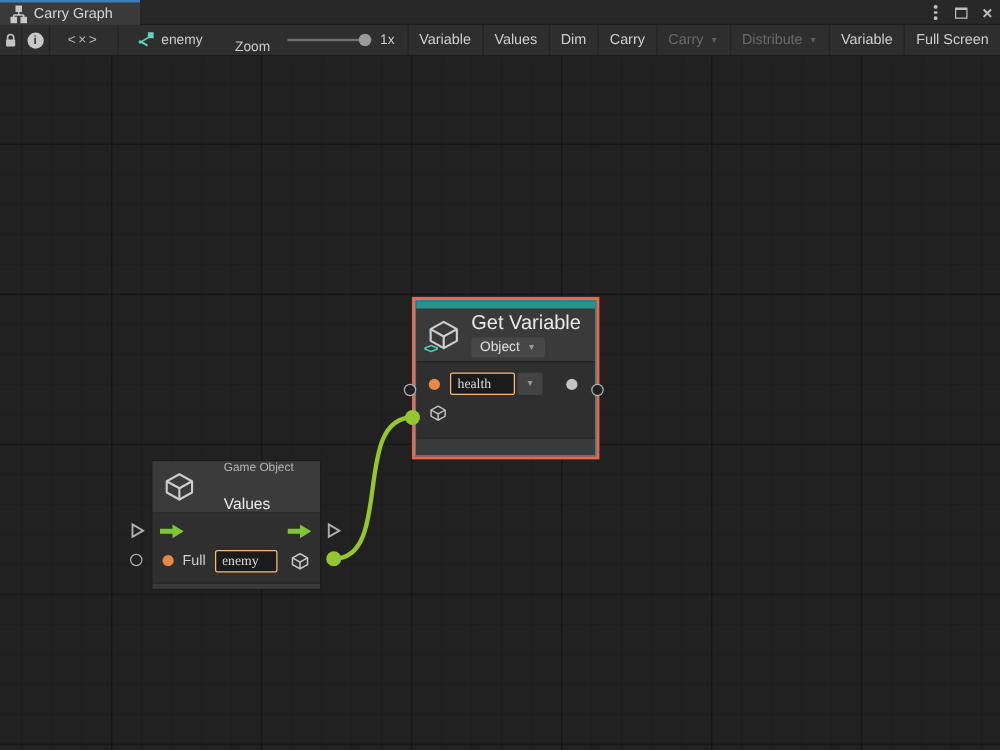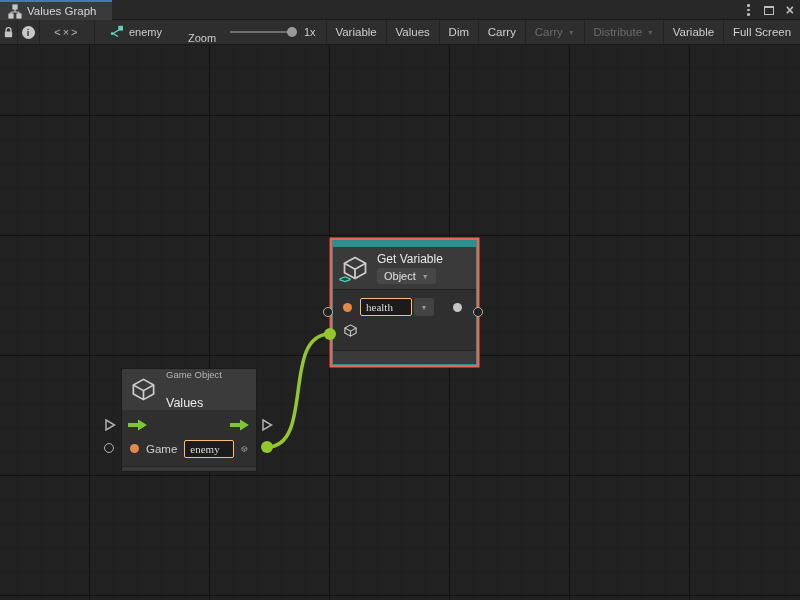--- a/index.html
+++ b/index.html
@@ -50,37 +50,37 @@
   .section-hr { height:1px; background:#212121; }
   .node-footer { background:#3a3a3a; }
 
   
   .node-getvar { left:332px; top:195px; width:145px; height:125px; border:1px solid var(--node_teal); box-shadow:0 0 0 2.5px var(--selection_red); display:flex; flex-direction:column; }
   .gv-strip { height:6px; background:var(--node_teal); }
   .gv-header { height:42px; background:#3a3a3a; display:flex; align-items:center; padding:0 8px; gap:8px; }
   .gv-icon { position:relative; width:28px; height:28px; flex:none; }
   .gv-icon .angle { position:absolute; left:-2px; bottom:-3px; color:#3fe0c0; font-weight:bold; font-size:11px; letter-spacing:-1px; background:transparent; }
   .gv-texts { display:flex; flex-direction:column; align-items:flex-start; gap:2px; }
-  .gv-title { color:#eaeaea; font-size:12px; }
+  .gv-title { color:#eaeaea; font-size:16px; }
   .dropdown { display:inline-flex; align-items:center; gap:6px; background:#474747; border-radius:3px; padding:2px 7px; color:#e0e0e0; font-size:11px; }
   .gv-body { flex:1; background:#2f2f2f; display:flex; flex-direction:column; padding:5px 0 2px 0; }
   .gv-row1 { display:flex; align-items:center; height:24px; padding:0 10px; }
   .gv-row2 { display:flex; align-items:center; height:22px; padding:0 10px; }
   .port-dot { width:9px; height:9px; border-radius:50%; flex:none; }
   .dot-orange { background:var(--port_orange); }
   .dot-gray { background:var(--port_gray); margin-left:auto; margin-right:4px; }
   .field { background:#1b1b1b; border:1px solid #fdba74; border-radius:2px; color:#dcdcdc; font-size:11px; height:18px; padding:0 5px; font-family:Liberation Serif, serif; }
   .gv-field { width:52px; margin-left:8px; }
   .drop-btn { width:20px; height:18px; background:#434343; border-radius:2px; margin-left:2px; display:flex; align-items:center; justify-content:center; }
   .gv-footer { height:14px; margin-top:1px; border-top:1px solid #232323; background:#3a3a3a; }
 
   
   .node-create { left:121px; top:323px; width:136px; height:104px; border:1px solid #1b1b1b; display:flex; flex-direction:column; }
   .go-header { height:42px; background:#3b3b3b; display:flex; align-items:center; padding:0 8px; gap:9px; }
-  .go-texts { display:flex; flex-direction:column; gap:16px; }
+  .go-texts { display:flex; flex-direction:column; gap:16px;margin-left:13px; }
   .go-category { color:#b5b5b5; font-size:9.5px; }
   .go-title { color:#eaeaea; font-size:12.5px; }
   .go-body { flex:1; background:#2f2f2f; display:flex; flex-direction:column; padding:3px 0; }
   .go-row1 { display:flex; align-items:center; justify-content:space-between; height:23px; padding:0 6px; }
   .go-row2 { display:flex; align-items:center; height:25px; padding:0 8px; gap:7px; }
   .go-label { color:#cfcfcf; font-size:11.5px; }
   .go-field { width:50px; }
   .go-footer { height:9px; margin-top:2px; border-top:1px solid #232323; background:#3a3a3a; }
 
   
@@ -95,21 +95,21 @@
   <div class="titlebar">
     <div class="tab">
       <svg width="14" height="15" viewBox="0 0 14 15">
         <g fill="none" stroke="#c8c8c8" stroke-width="1.2">
           <rect x="5" y="1" width="4" height="4" fill="#c8c8c8"></rect>
           <path d="M7 5 V8 M3 8 H11 M3 8 V10 M11 8 V10"></path>
           <rect x="1" y="10" width="4" height="4" fill="#c8c8c8"></rect>
           <rect x="9" y="10" width="4" height="4" fill="#c8c8c8"></rect>
         </g>
       </svg>
-      <span class="tab-title">Values Graph</span>
+      <span class="tab-title">Carry Graph</span>
     </div>
     <div class="win-controls">
       <div class="kebab">
           <i></i>
           <i></i>
           <i></i>
         </div>
       <div class="maxbox"></div>
       <div class="closex">×</div>
     </div>
@@ -207,21 +207,21 @@
         <div class="go-row1">
           <svg width="20" height="12" viewBox="0 0 20 12">
             <path d="M0 4 H10 V0.5 L19 6 L10 11.5 V8 H0 Z" fill="var(--flow_green)"></path>
           </svg>
           <svg width="20" height="12" viewBox="0 0 20 12">
             <path d="M0 4 H10 V0.5 L19 6 L10 11.5 V8 H0 Z" fill="var(--flow_green)"></path>
           </svg>
         </div>
         <div class="go-row2">
           <span class="port-dot dot-orange"></span>
-          <span class="go-label">Game</span>
+          <span class="go-label">Full</span>
           <input class="field go-field" value="enemy" style="">
           <svg width="16" height="16" viewBox="0 0 24 24" style="margin-left:auto">
             <g fill="none" stroke="#c8c8c8" stroke-width="1.8" stroke-linejoin="round">
               <path d="M12 3 L21 8 L12 13 L3 8 Z"></path>
               <path d="M3 8 V16 L12 21 V13"></path>
               <path d="M21 8 V16 L12 21"></path>
             </g>
           </svg>
         </div>
       </div>

